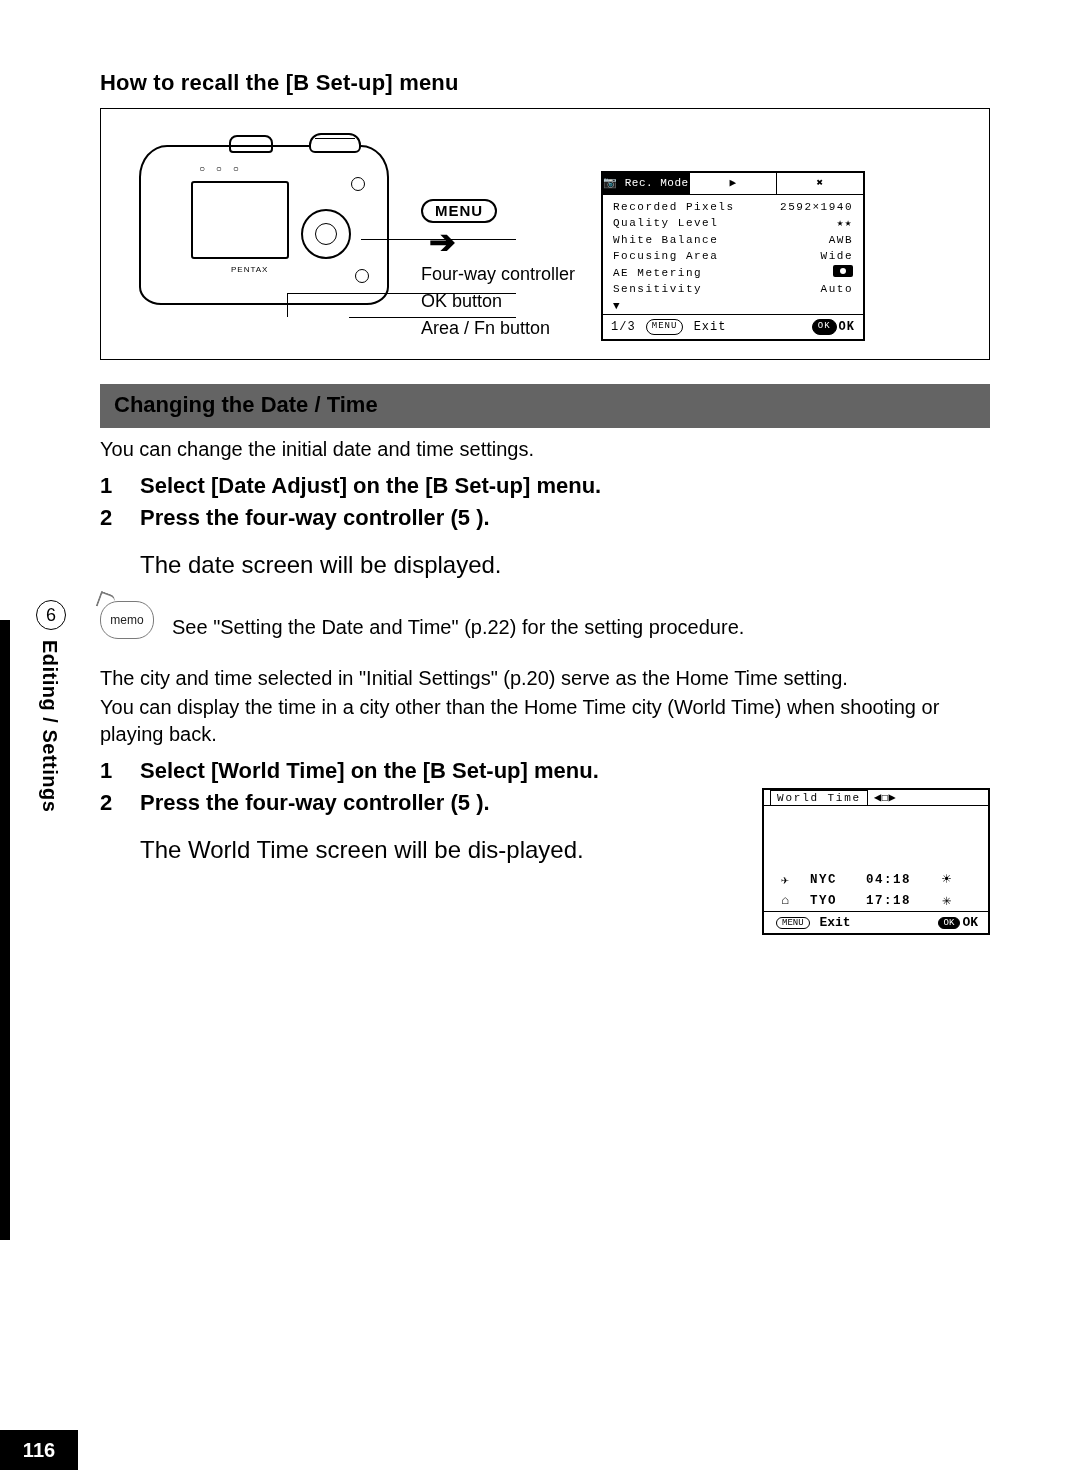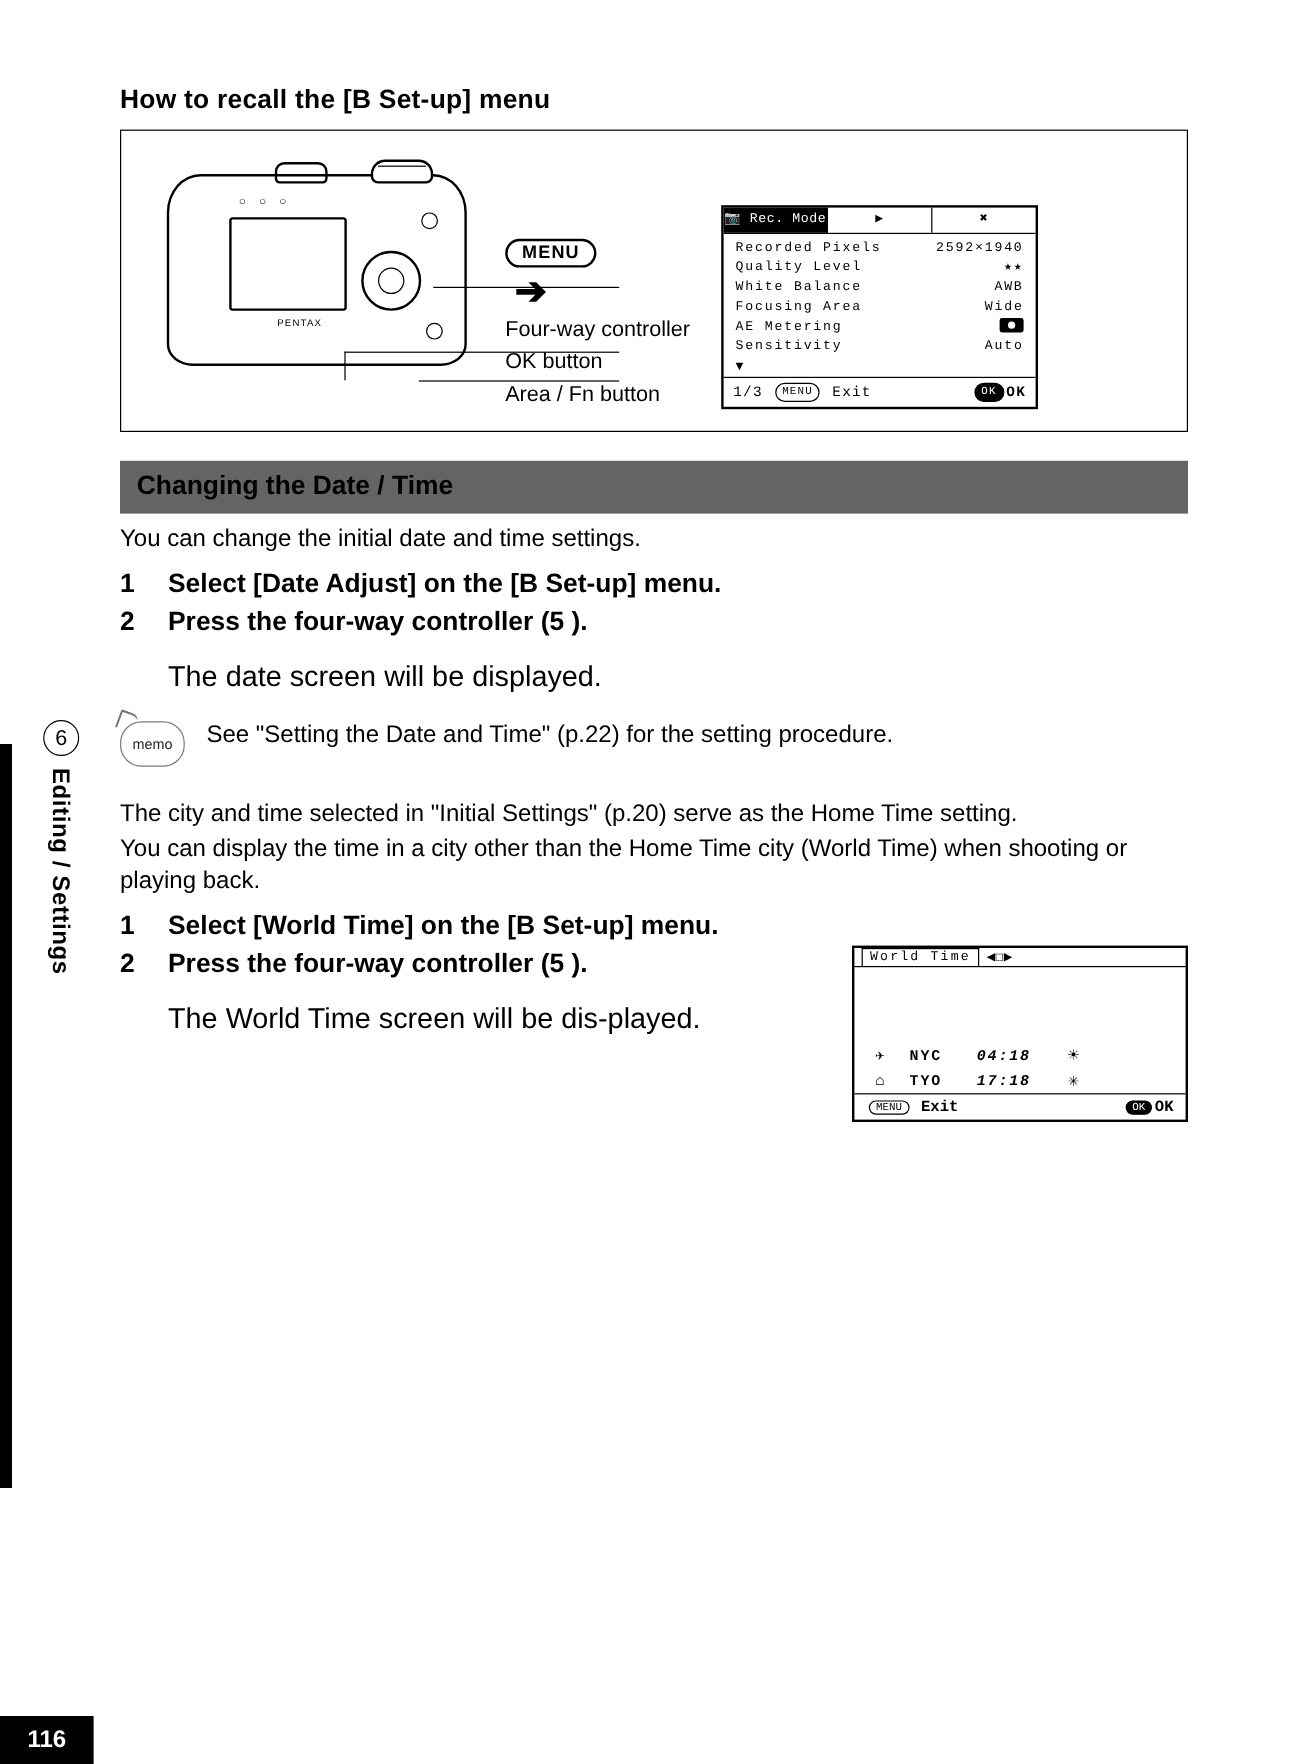--- a/index.html
+++ b/index.html
@@ -51,43 +51,43 @@
   
   .banner { background:#646464; color:#000000; font-size:22px; font-weight:bold; padding:8px 14px 10px; margin-top:8px; }
   .para { font-size:20px; line-height:1.35; margin-top:8px; }
 
   .steps { margin-top:10px; }
   .step { display:flex; gap:22px; font-size:22px; font-weight:bold; margin-top:6px; }
   .step .num { width:18px; }
   .substep { font-size:24px; font-weight:normal; margin-left:40px; margin-top:20px; }
 
   
-  .memo-row { display:flex; align-items:flex-start; gap:18px; margin:22px 0 26px 0; }
+  .memo-row { display:flex; align-items:flex-end; gap:18px; margin:22px 0 26px 0; }
   .memo-icon { width:54px; height:38px; border:1.5px solid #7a7a7a; border-radius:18px; display:flex; align-items:center; justify-content:center; font-size:12px; color:#222; position:relative; }
   .memo-icon::before { content:""; position:absolute; left:-3px; top:-9px; width:14px; height:14px; border-left:2px solid #7a7a7a; border-top:2px solid #7a7a7a; transform:rotate(20deg); border-radius:2px 6px 0 0;}
   .memo-text { font-size:20px; }
 
   
   .sidebar { position:absolute; left:24px; top:600px; bottom:0; width:54px; }
   .circ-num { width:30px; height:30px; border:1.5px solid #000; border-radius:50%; display:flex; align-items:center; justify-content:center; font-size:18px; margin-left:12px; }
   .vlabel { writing-mode:vertical-rl; font-size:20px; font-weight:bold; margin-top:10px; margin-left:14px; letter-spacing:.5px;}
   .page-num-box { position:absolute; left:0; bottom:0; width:78px; height:40px; background:#000; color:#fff; font-weight:bold; font-size:20px; display:flex; align-items:center; justify-content:center;}
   .black-strip { position:absolute; left:0; top:620px; width:10px; height:620px; background:#000; }
 
   
   .two-col { display:flex; gap:24px; align-items:flex-start; }
-  .lcd2 { border:2px solid #000; width:280px; font-family:"Courier New",monospace; font-size:12px; margin-top:4px;}
+  .lcd2 { border:2px solid #000; width:228px; font-family:"Courier New",monospace; font-size:12px; margin-top:4px;}
   .lcd2 .tabrow { display:flex; align-items:flex-end; }
   .lcd2 .tab2 { border:1.5px solid #000; border-bottom:none; padding:1px 6px 1px; font-size:11px; letter-spacing:1.8px; margin-left:6px;}
   .lcd2 .arrows { font-size:12px; padding:0 6px;}
   .lcd2 .midgap { height:64px; border-top:1.5px solid #000; }
   .lcd2 .cityline { display:flex; gap:16px; padding:1px 14px; font-size:12.5px; letter-spacing:1.5px; align-items:center;}
   .lcd2 .cityline .ico { font-size:13px; width:16px; text-align:center;}
   .lcd2 .cityline .tag { font-weight:bold; width:40px;}
-  .lcd2 .cityline .time { font-weight:bold; width:60px;font-style:italic;}
+  .lcd2 .cityline .time { font-weight:bold; width:60px;}
   .lcd2 .cityline .sun { font-size:15px; }
   .lcd2 .foot2 { display:flex; justify-content:space-between; border-top:1.5px solid #000; padding:3px 10px; font-size:13px; align-items:center;}
 
   .sym { font-family: Arial, sans-serif; }
 </style>
 </head>
 <body>
 
 <div class="page">
 

